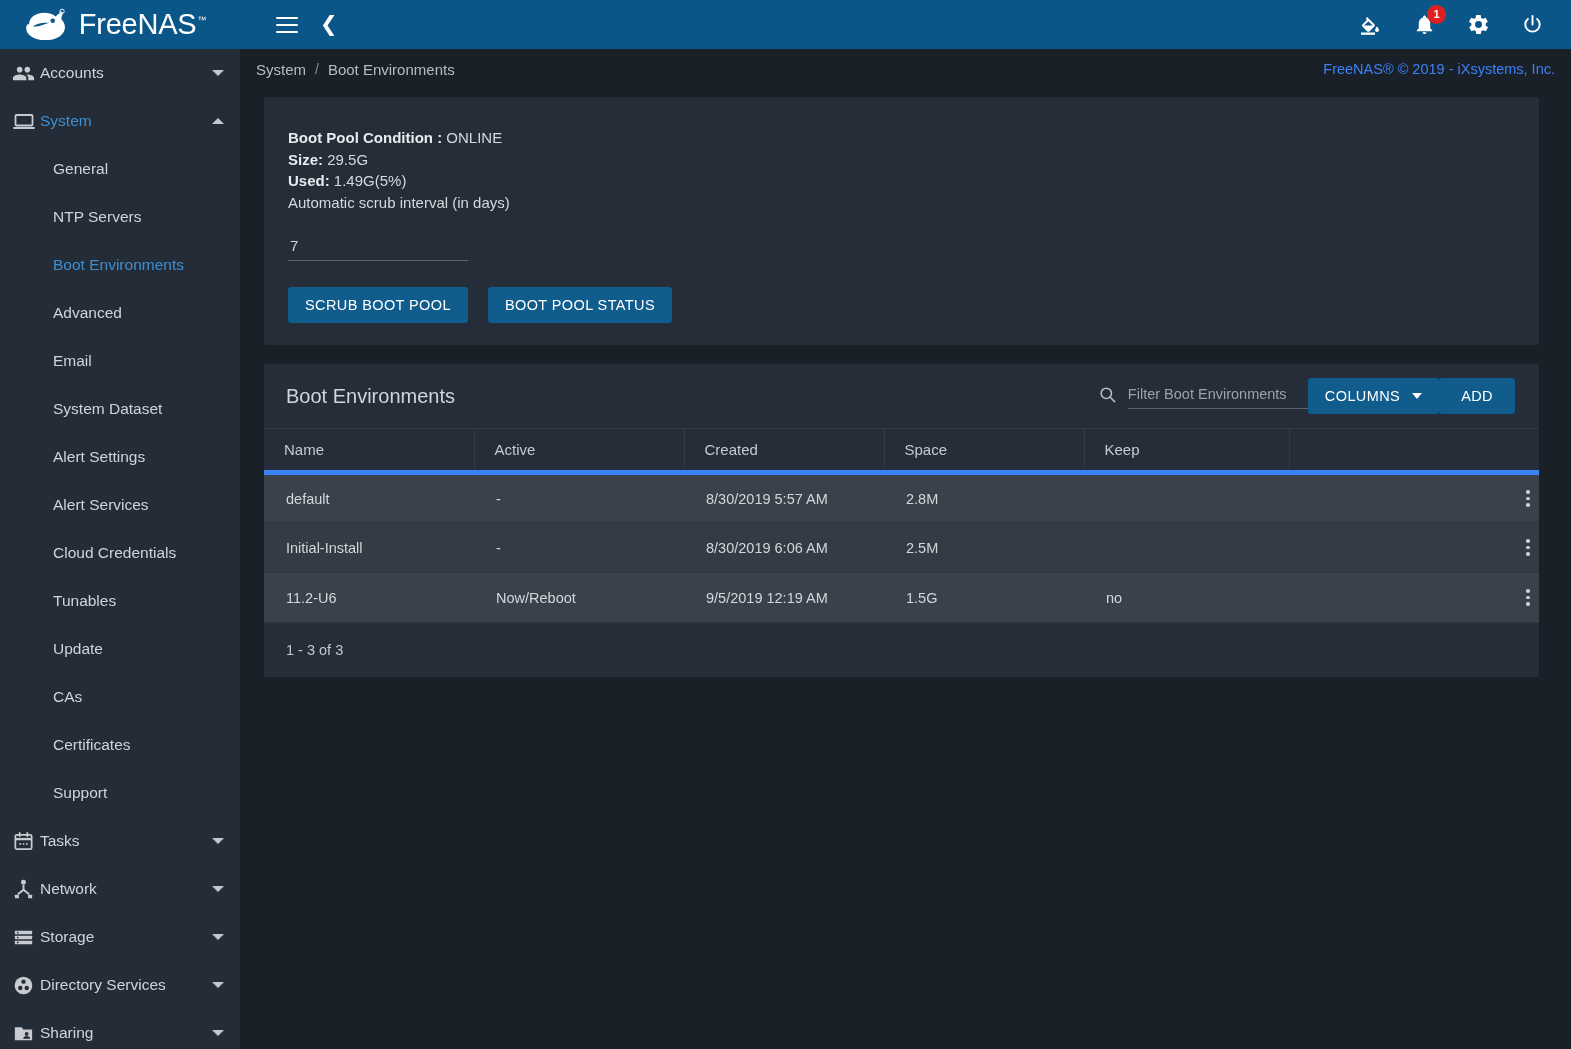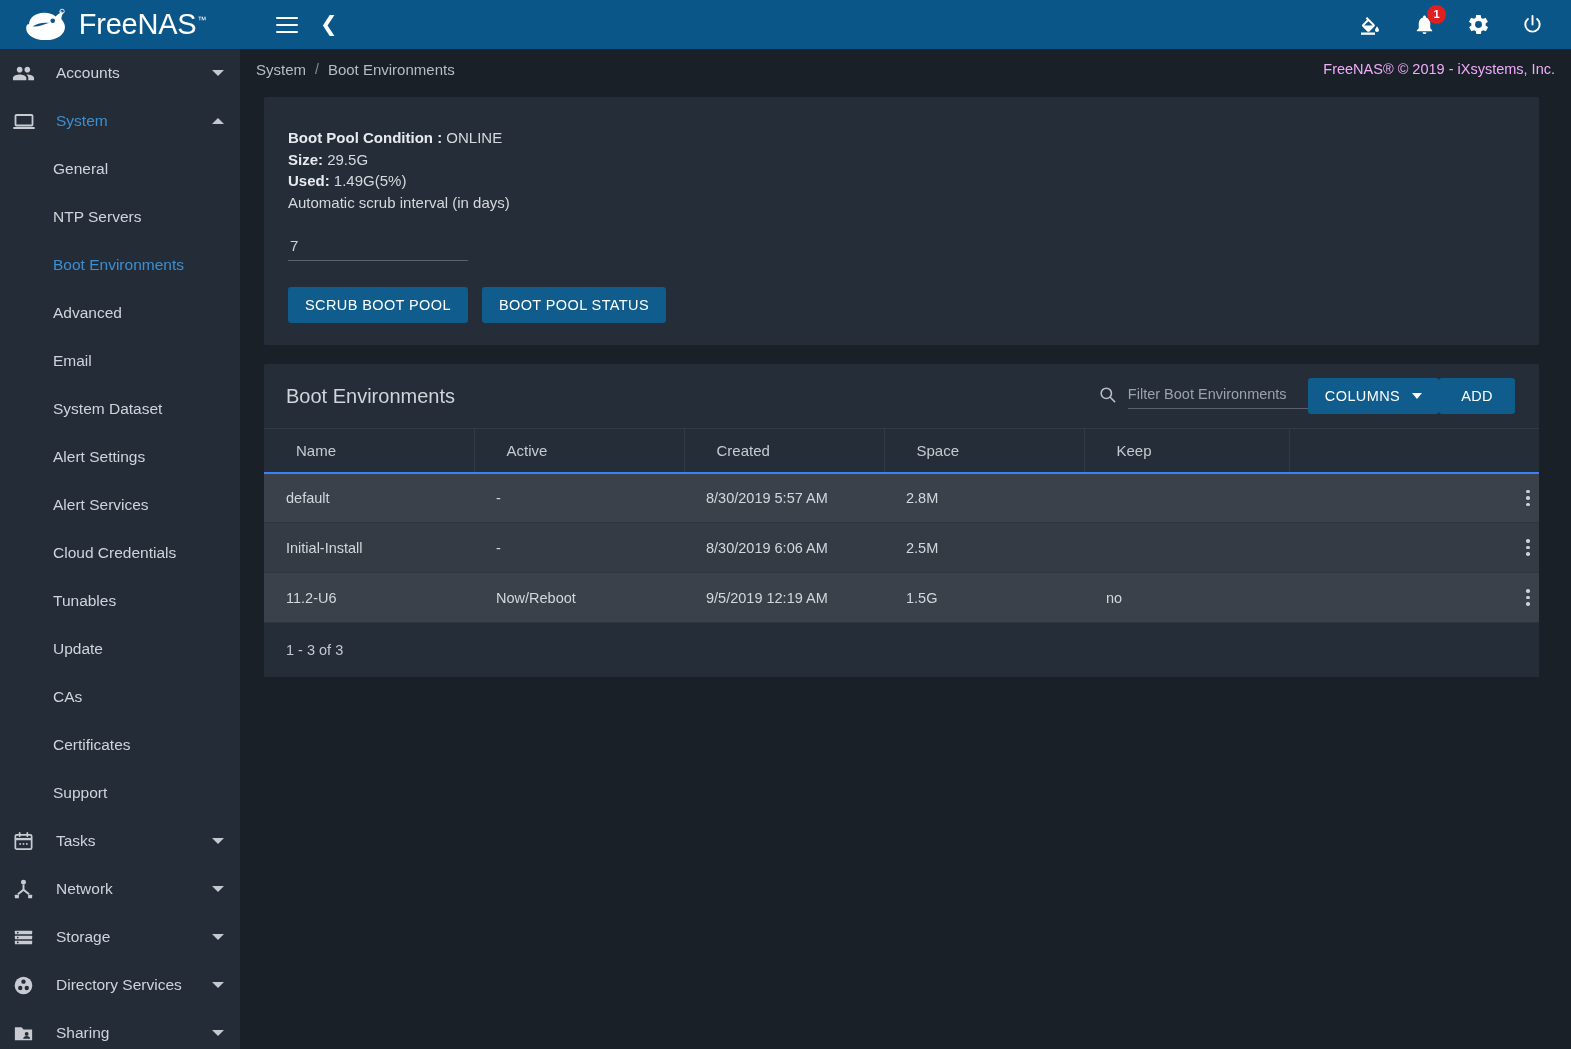--- a/index.html
+++ b/index.html
@@ -94,21 +94,20 @@
     cursor: pointer;
     color: #cfd4da;
   }
   .nav-group .ico {
     width: 28px; height: 24px;
     display: flex; align-items: center; justify-content: flex-start;
     flex: 0 0 28px;
     color: #c8ccd2;
   }
   .nav-group .label {
-    margin-left: 16px;
     font-size: 15.5px;
     flex: 1 1 auto;
     color: #cfd4da;
   }
   .nav-group.active .label { color: #3d8fd1; }
   .nav-group .caret {
     width: 0; height: 0;
     border-left: 6px solid transparent;
     border-right: 6px solid transparent;
     border-top: 6px solid #c3c8ce;
@@ -139,21 +138,21 @@
     padding: 0 10px 0 16px;
   }
   .crumbbar .crumb {
     font-size: 15px; color: #b6bcc3;
     cursor: pointer;
   }
   .crumbbar .crumb.last { cursor: default; }
   .crumbbar .sep { font-size: 14px; color: #8b9299; margin: 0 9px; }
   .copyright {
     margin-left: auto;
-    font-size: 14.5px; color: #f0abfc;
+    font-size: 14.5px; color: #3b82f6;
     padding-right: 6px;
   }
 
   
   .card {
     background: #252d38;
     margin: 8px 32px 0 24px;
     border-radius: 2px;
   }
   .card-status { padding: 30px 24px 21px 24px; min-height: 248px; }
@@ -164,21 +163,21 @@
     width: 180px;
     background: transparent;
     border: none;
     border-bottom: 1px solid #5b636d;
     color: #cdd3d9;
     font-size: 15px;
     font-family: "Liberation Sans", sans-serif;
     padding: 2px 0 6px 2px;
     outline: none;
   }
-  .btn-row { margin-top: 26px; display: flex; gap: 14px; }
+  .btn-row { margin-top: 26px; display: flex; gap: 20px; }
   .btn {
     background: #0f5c8d;
     color: #ffffff;
     border: none;
     border-radius: 3px;
     font-size: 14.5px;
     letter-spacing: 0.4px;
     padding: 0 17px;
     height: 36px;
     cursor: pointer;
@@ -219,23 +218,23 @@
     border-top: 6px solid #ffffff;
   }
 
   table.bt { width: 100%; border-collapse: collapse; table-layout: fixed; }
   table.bt th {
     text-align: left;
     font-weight: 400;
     font-size: 15px;
     color: #c5cbd1;
     height: 44px;
-    padding: 0 0 0 32px;
+    padding: 0 0 0 20px;
     border-top: 1px solid #323a45;
-    border-bottom: 2px solid #3b82f6;
+    border-bottom: 5px solid #3b82f6;
     border-right: 1px solid #323a45;
     background: #252d38;
   }
   table.bt th.lastcol { border-right: none; }
   table.bt td {
     font-size: 14.5px;
     color: #d2d7dc;
     height: 50px;
     padding: 0 0 0 22px;
     border-bottom: 1px solid #2e3views;

